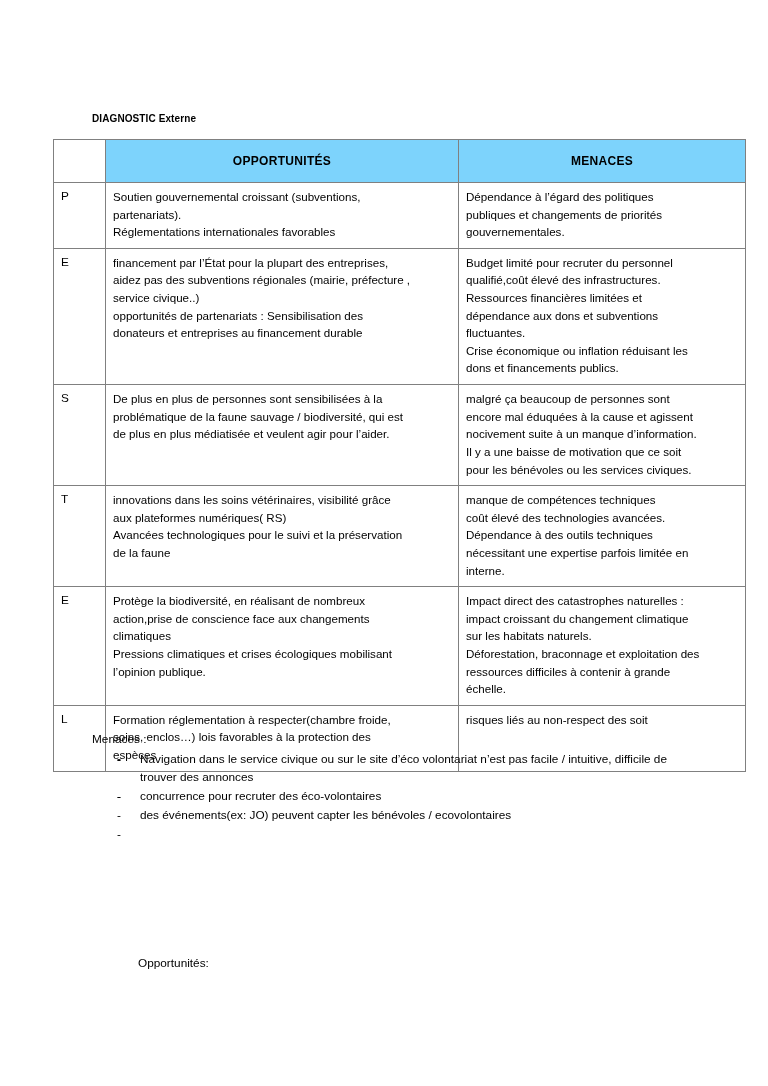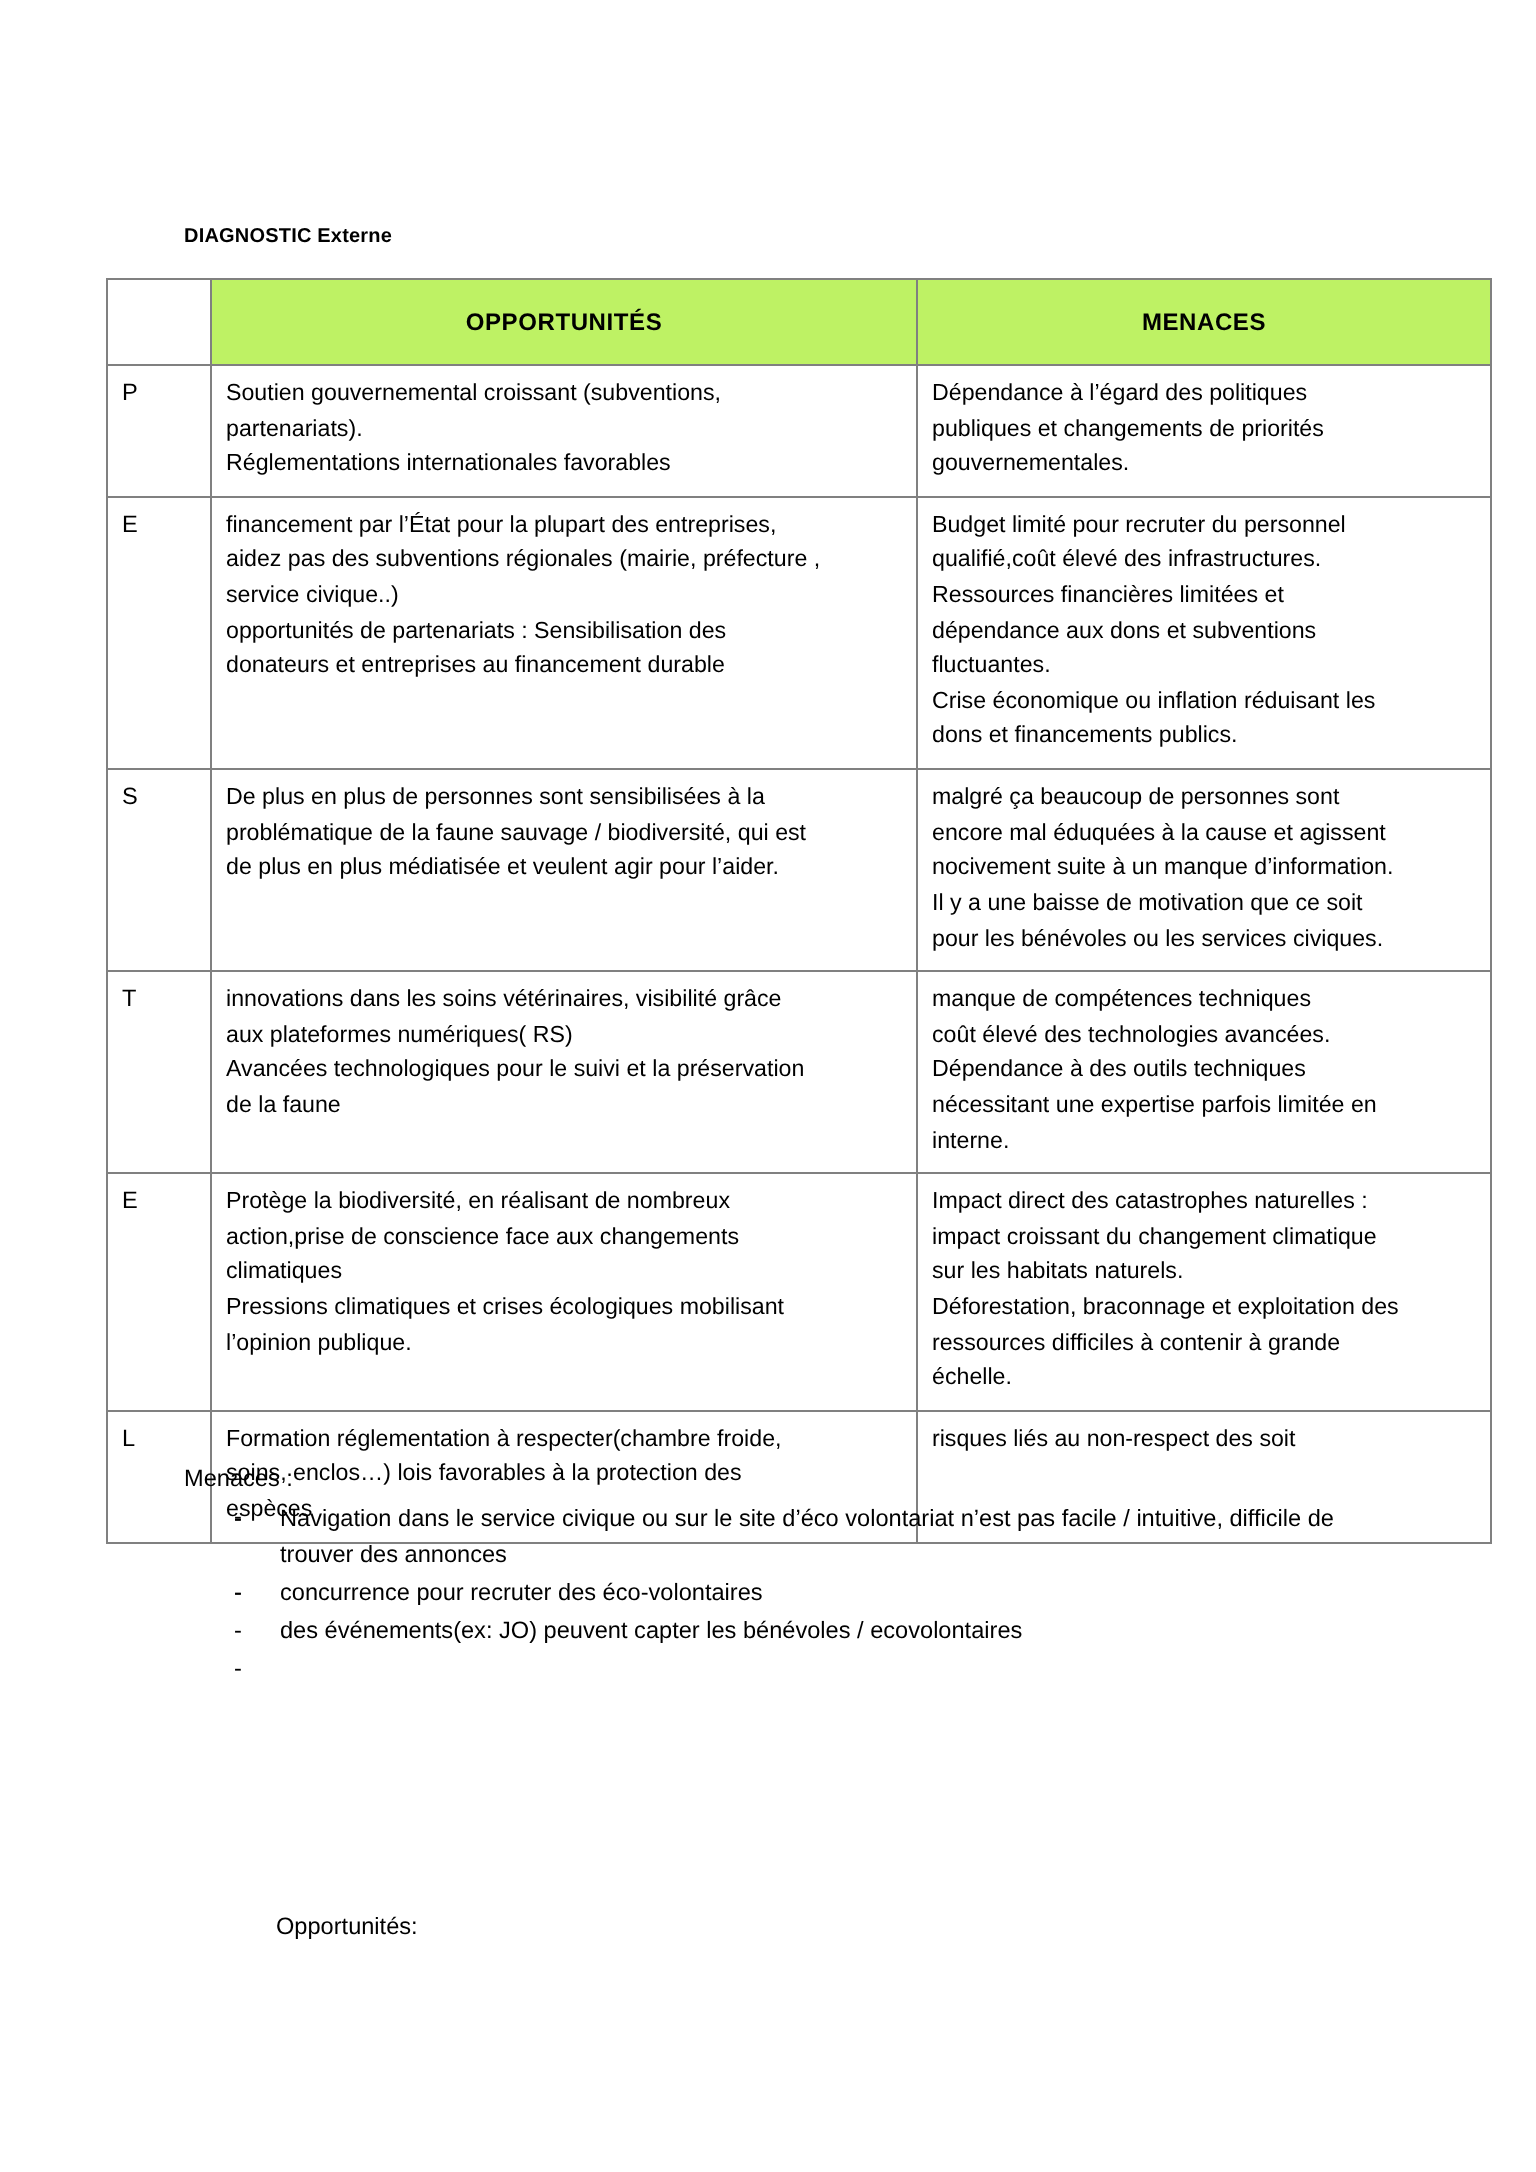--- a/index.html
+++ b/index.html
@@ -53,21 +53,21 @@
     padding: 5px 6px 7px 7px;
     line-height: 1.52;
     font-weight: normal;
     text-align: left;
   }
   .col-key   { width: 39px; }
   .col-opp   { width: 340px; }
   .col-men   { width: 274px; margin-top: 44px; }
 
   .swot-table thead td {
-    background: #bef264;
+    background: #7dd3fc;
     text-align: center;
     font-weight: bold;
     font-size: 12px;
     letter-spacing: 0.3px;
     height: 34px;
     vertical-align: middle;
     padding: 4px 6px;
   }
   .swot-table thead td.col-key {
     background: #ffffff;

